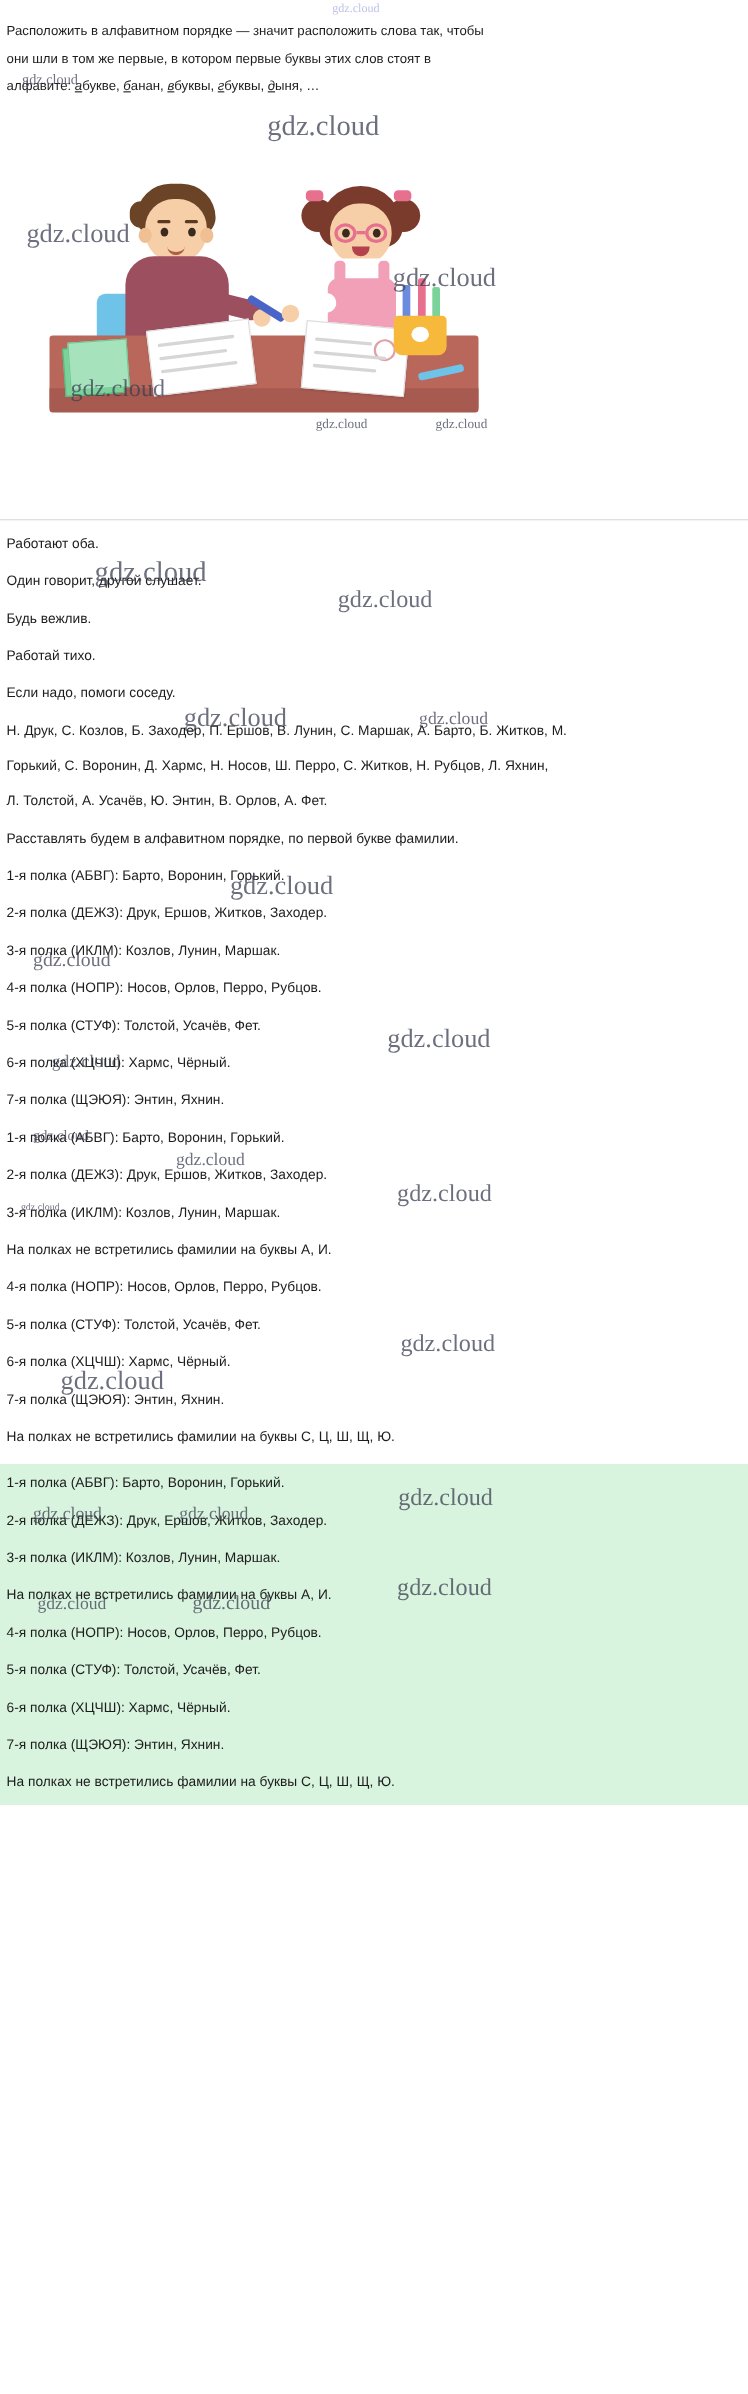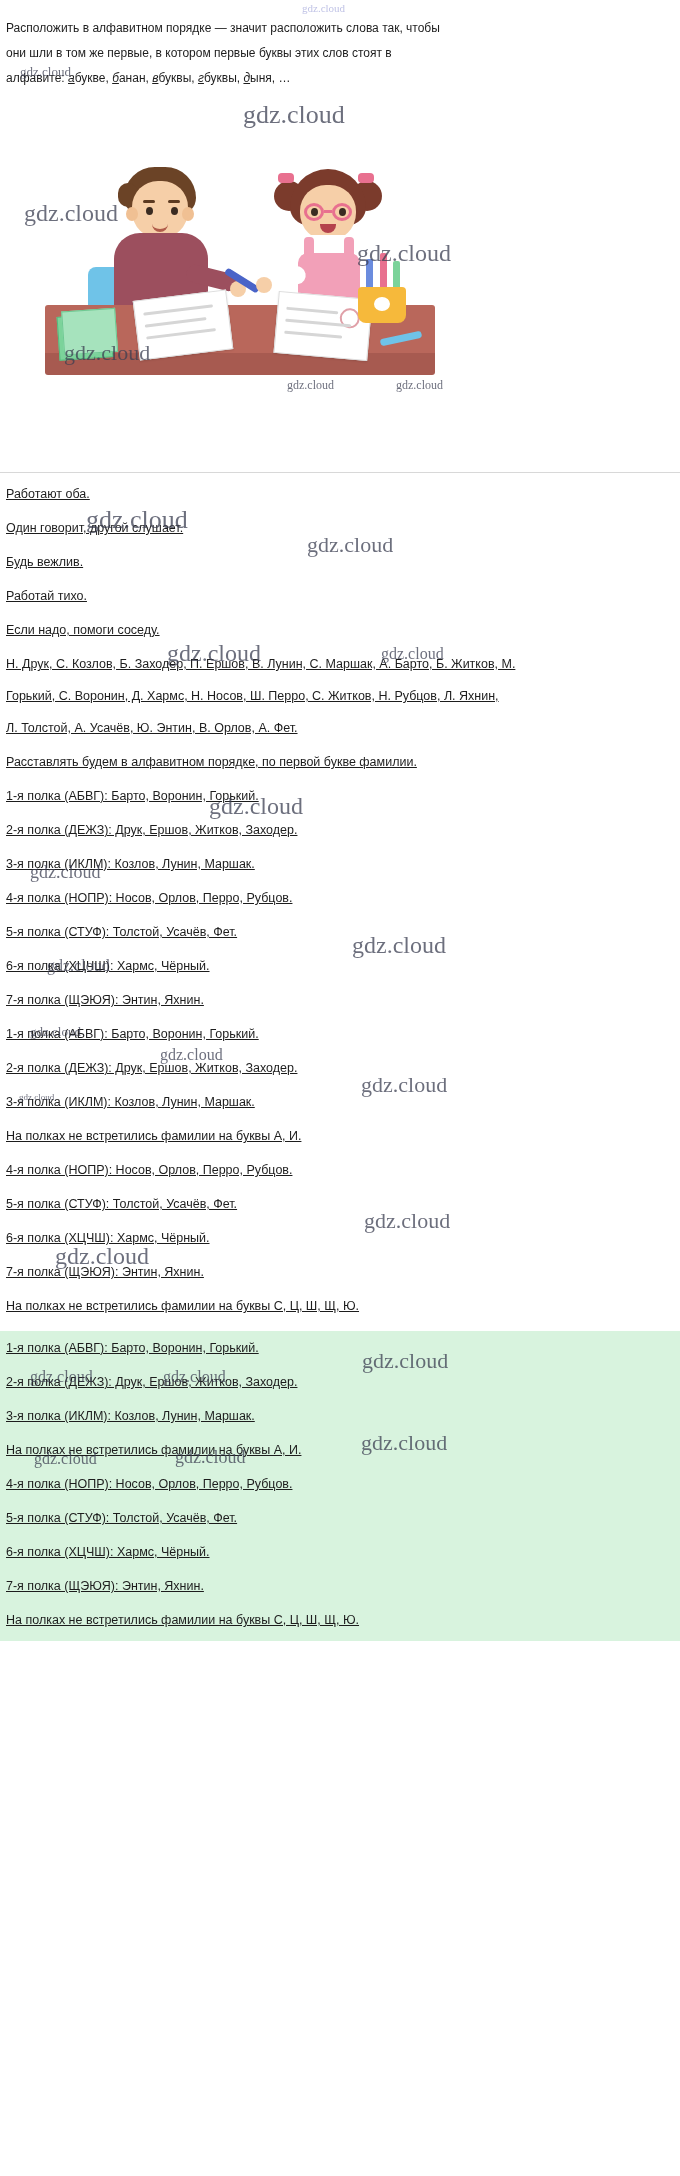--- a/index.html
+++ b/index.html
@@ -194,21 +194,20 @@
   }
 
   
   .body-sec { padding: 12px 8px 24px 6px; }
   .ln2 {
     font-size: 12.5px;
     line-height: 18px;
     color: #1d1d1d;
     margin: 0 0 16px 0;
     white-space: nowrap;
-    text-decoration: underline;
   }
   .tight { margin-bottom: 14px; }
   .group-hl {
     background: #d8f3de;
     padding: 8px 6px 10px 6px;
     margin: 0 0 0 -6px;
     width: 680px;
     box-sizing: border-box;
   }
   .group-hl .ln2 { margin-bottom: 16px; }

